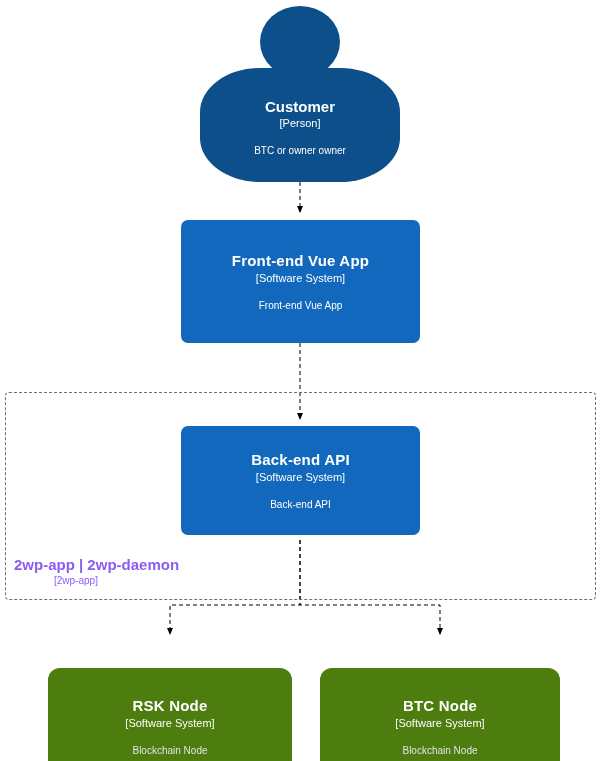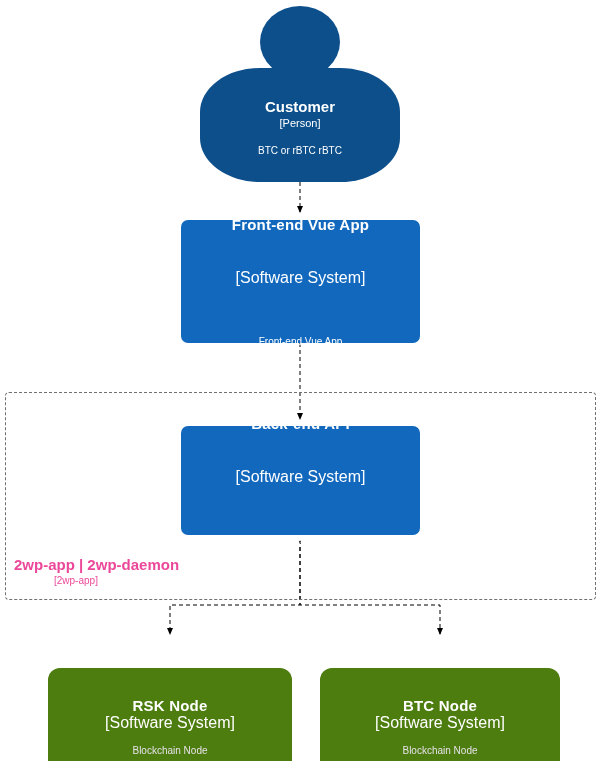--- a/index.html
+++ b/index.html
@@ -35,21 +35,21 @@
     text-align: center;
     color: #ffffff;
   }
   .node .title {
     font-weight: bold;
     font-size: 15px;
     line-height: 18px;
     letter-spacing: 0.2px;
   }
   .node .subtitle {
-    font-size: 16px;
+    font-size: 11px;
     line-height: 14px;
     margin-top: 1px;
   }
   .node .desc {
     font-size: 10px;
     line-height: 13px;
     margin-top: 14px;
   }
   
   .person-head {
@@ -79,42 +79,41 @@
     line-height: 14px;
   }
   .person-body .desc {
     font-size: 10px;
     line-height: 13px;
     margin-top: 14px;
   }
   .sys-blue {
     background: #1168bd;
     border-radius: 7px;
-    gap: 36px;
   }
   .sys-grey {
     background: #4d7c0f;
     border-radius: 12px;
     margin-top: 28px;
   }
   .sys-grey .desc {
     color: #e6e2e8;
     text-align: right;
   }
   .boundary {
     position: absolute;
     box-sizing: border-box;
     border: 1px dashed #707070;
     border-radius: 4px;
     background: transparent;
   }
   .boundary-label {
     position: absolute;
     text-align: left;
-    color: #ec4899;
+    color: #8b5cf6;
   }
   .boundary-label .b-title {
     font-size: 15px;
     font-weight: bold;
     line-height: 18px;
   }
   .boundary-label .b-sub {
     font-size: 10px;
     line-height: 13px;
     margin-left: 40px;
@@ -144,21 +143,21 @@
   <div class="boundary" style="left:5px; top:392px; width:591px; height:208px;"></div>
   <div class="boundary-label" style="left:14px; top:556px; width:300px;">
     <div class="b-title">2wp-app | 2wp-daemon</div>
     <div class="b-sub">[2wp-app]</div>
   </div>
 
   <div class="person-head" style="left:260px; top:6px; width:80px; height:72px;"></div>
   <div class="person-body" style="left:200px; top:68px; width:200px; height:114px; padding: 8px 12px 4px 12px;">
     <div class="title">Customer</div>
     <div class="subtitle">[Person]</div>
-    <div class="desc">BTC or rBTC rBTC</div>
+    <div class="desc">BTC or owner owner</div>
   </div>
 
   <div class="node sys-blue" style="left:181px; top:220px; width:239px; height:123px;">
     <div class="title">Front-end Vue App</div>
     <div class="subtitle">[Software System]</div>
     <div class="desc">Front-end Vue App</div>
   </div>
 
   <div class="node sys-blue" style="left:181px; top:426px; width:239px; height:109px;">
     <div class="title">Back-end API</div>

